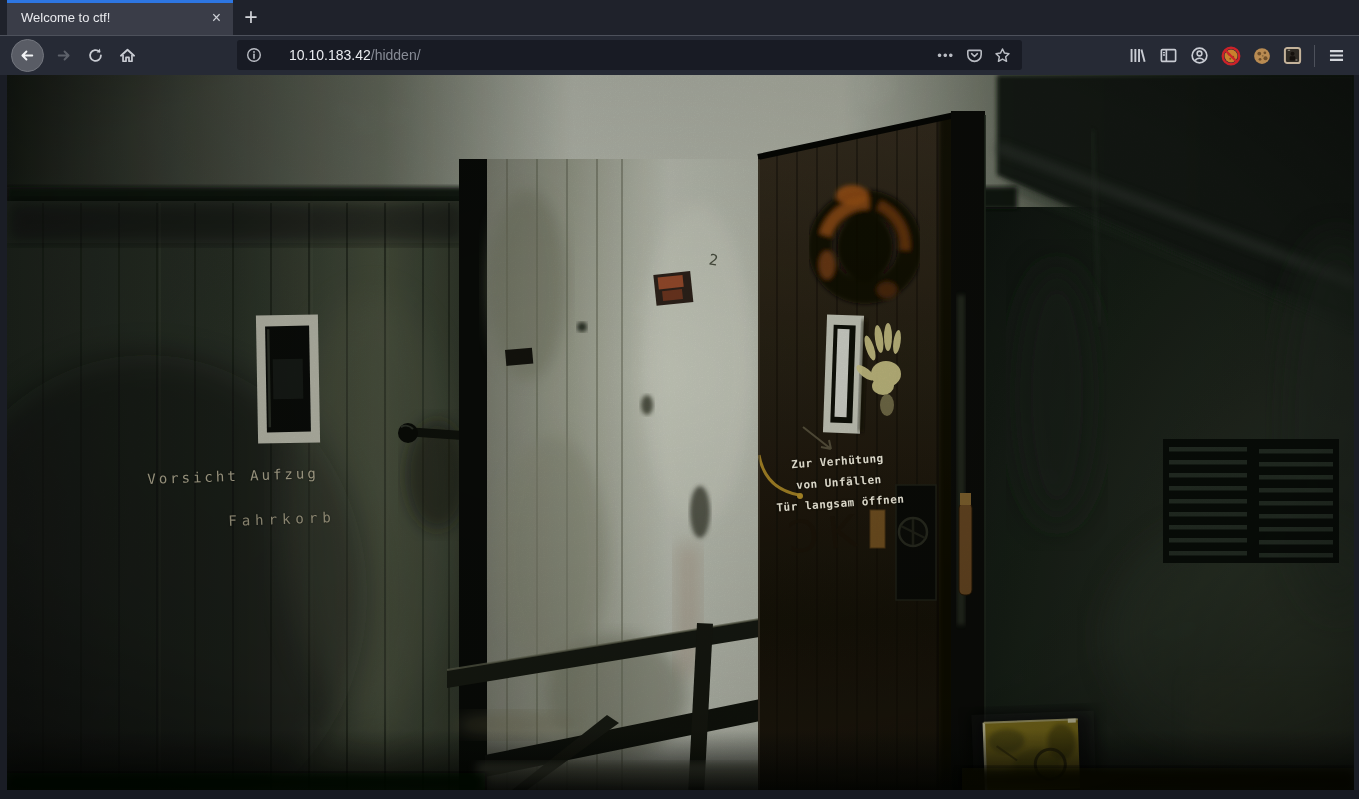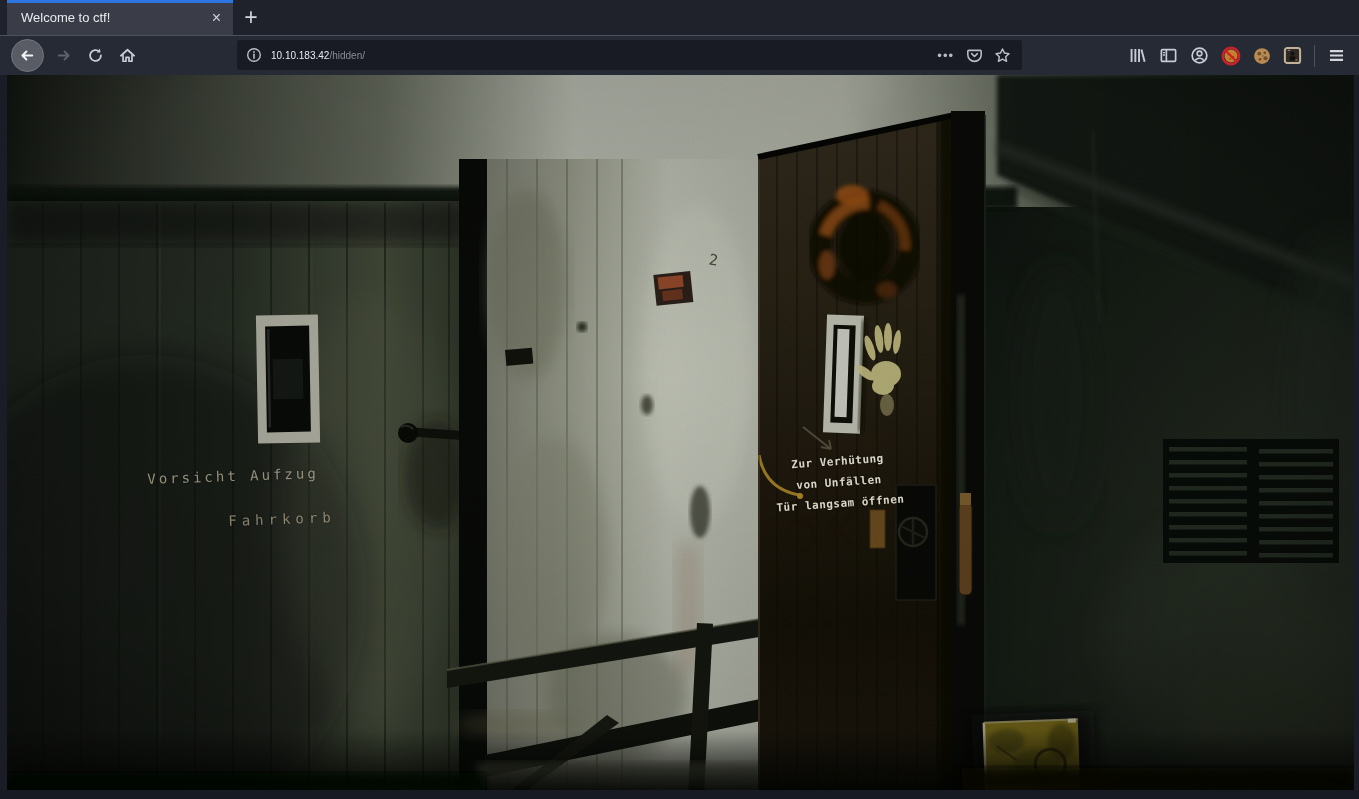--- a/index.html
+++ b/index.html
@@ -18,21 +18,21 @@
   .newtab{position:absolute;left:238px;top:5px;width:26px;height:26px;color:#d4d6db;font-size:23px;line-height:25px;text-align:center;font-weight:300;}
   
   .toolbar{position:absolute;left:0;top:35px;width:1359px;height:40px;background:#262a35;border-top:1px solid #4d515b;box-sizing:border-box;}
   .navbtn{position:absolute;top:3px;width:33px;height:33px;display:flex;align-items:center;justify-content:center;}
   .btn-back{left:11px;background:#595c65;border:1px solid #73767e;border-radius:50%;box-sizing:border-box;}
   .btn-fwd{left:47px;}
   .btn-reload{left:79px;}
   .btn-home{left:111px;}
   .urlbar{position:absolute;left:237px;top:4px;width:785px;height:30px;background:#181b24;border-radius:3px;display:flex;align-items:center;}
   .url-info{margin-left:9px;display:flex;align-items:center;}
-  .url-text{margin-left:9px;font-size:10px;white-space:nowrap;}
+  .url-text{margin-left:27px;font-size:14px;white-space:nowrap;}
   .url-host{color:#e9ebef;}
   .url-path{color:#878b95;}
   .url-spacer{flex:1;}
   .url-dots{color:#b9bcc3;font-size:13px;letter-spacing:1px;margin-right:12px;}
   .url-ico{margin-right:11px;display:flex;align-items:center;}
   .right-icons{position:absolute;top:3px;left:1122px;height:33px;display:flex;align-items:center;}
   .ricon{width:31px;height:33px;display:flex;align-items:center;justify-content:center;}
   .tool-divider{width:1px;height:22px;background:#4d515b;margin:0 6px;}
   
   .viewport{position:absolute;left:7px;top:75px;width:1347px;height:715px;background:#11160f;overflow:hidden;}

